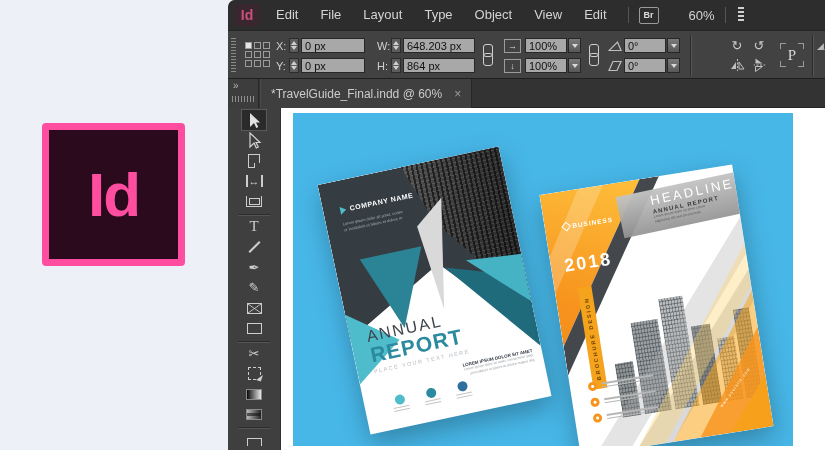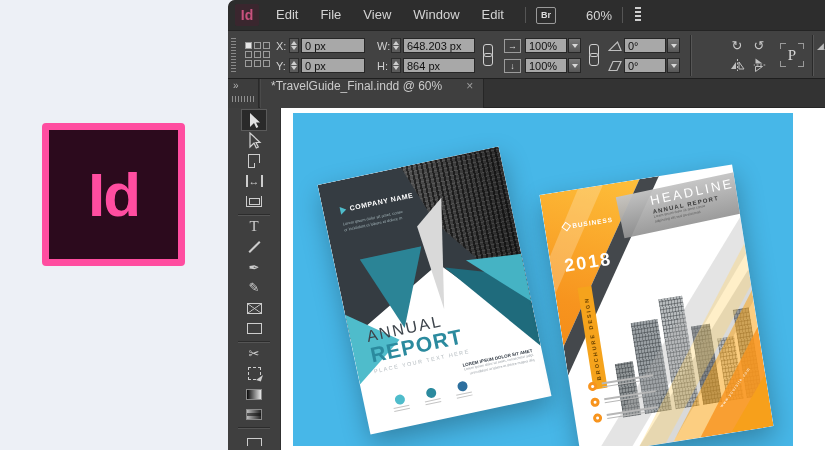--- a/index.html
+++ b/index.html
@@ -82,21 +82,21 @@
   
   .tabrow { position:absolute; left:0; top:79px; width:597px; height:29px; background:#333;
     border-bottom:1px solid #262626; }
   .tb-head { position:absolute; left:0; top:0; width:31px; height:29px; background:#3d3d3d;
     border-right:1px solid #2a2a2a; }
   .tb-chevrons { position:absolute; left:5px; top:1px; color:#b5b5b5; font-size:10px; }
   .tb-grip { position:absolute; left:4px; top:17px; width:23px; height:6px;
     background:repeating-linear-gradient(90deg,#8f8f8f 0 1px, transparent 1px 3px); }
   .tab { position:absolute; left:32px; top:0; height:29px; padding:0 10px; background:#3f3f3f;
     border-left:1px solid #4a4a4a; border-right:1px solid #262626;
-    display:flex; align-items:flex-start; color:#cbcbcb; font-size:12px;gap:12px; }
+    display:flex; align-items:center; color:#cbcbcb; font-size:12px; }
   .tab .tclose { margin-left:12px; color:#9c9c9c; font-size:12px; }
 
   
   .content { position:absolute; left:0; top:108px; width:597px; height:342px; }
   .toolbar { position:absolute; left:0; top:0; width:53px; height:342px; background:#3f3f3f;
     border-right:1px solid #313131; display:flex; flex-direction:column; align-items:center; padding-top:2px; }
   .tool { width:24px; height:23px; display:flex; align-items:center; justify-content:center;
     color:#cdcdcd; font-size:13px; }
   .tool.active { background:#2a2a2a; box-shadow:0 0 0 1px #5a5a5a; }
   .tool-sep { width:32px; height:1px; background:#2c2c2c; box-shadow:0 1px 0 #555; margin:2px 0; }
@@ -210,22 +210,24 @@
       <span>Id</span>
     </div>
   </div>
 
   <div class="win">
 
     <div class="menubar">
       <div class="id-badge">Id</div>
       <div class="menu-item">Edit</div>
       <div class="menu-item">File</div>
+      <div class="menu-item">Layout</div>
+      <div class="menu-item">Type</div>
+      <div class="menu-item">Object</div>
       <div class="menu-item">View</div>
-      <div class="menu-item">Window</div>
       <div class="menu-item">Edit</div>
       <div class="mb-sep"></div>
       <div class="br-badge">Br</div>
       <div class="zoom-level">
         <span>60%</span>
 
       </div>
       <div class="mb-sep"></div>
       <div class="mb-sliver"></div>
     </div>

